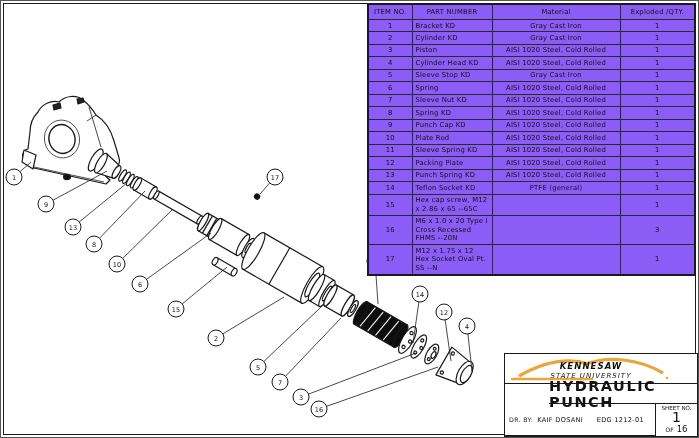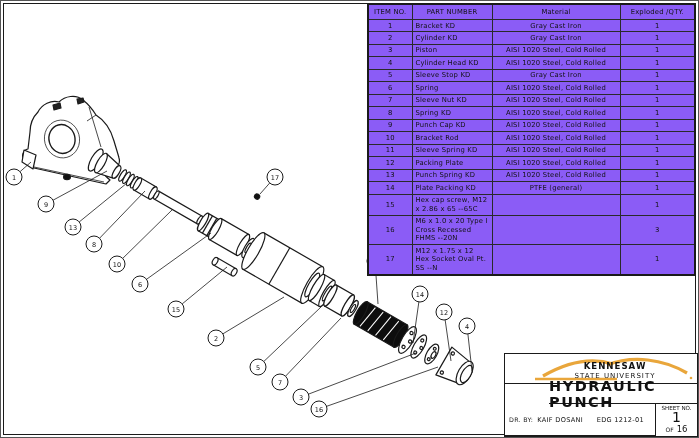--- a/index.html
+++ b/index.html
@@ -20,21 +20,21 @@
   #bom td{text-align:center;}
   #bom td.c1{text-align:left;padding-left:3px;margin-left:12px;}
   #bom{border:2px solid #1a1a1a;}
   col.item{width:44px}col.part{width:80px}col.mat{width:128px}col.qty{width:75px}
 
   
   #tblock{
     position:absolute;left:503px;top:352px;width:194px;height:84px;background:#fff;
     border:1.8px solid #1a1a1a;box-sizing:border-box;display:flex;flex-direction:column;
   }
-  .tb-logo{height:29px;border-bottom:1.4px solid #1a1a1a;display:flex;align-items:center;justify-content:flex-end;}
+  .tb-logo{height:29px;border-bottom:1.4px solid #1a1a1a;display:flex;align-items:center;justify-content:flex-start;font-style:italic;}
   .tb-title{height:19px;border-bottom:1.4px solid #1a1a1a;display:flex;align-items:center;justify-content:center;
     font-weight:bold;font-size:14.5px;letter-spacing:1.5px;font-family:"DejaVu Sans",sans-serif;margin-left:44px;}
   .tb-bottom{flex:1;display:flex;}
   .tb-left{width:150px;display:flex;flex-direction:column;border-right:1.4px solid #1a1a1a;}
   .tb-row{flex:1;display:flex;align-items:center;font-size:6.3px;letter-spacing:.3px;}
   .tb-row.first{border-bottom:1.2px solid #1a1a1a;}
   .lbl{margin-left:4px;color:#222;}
   .val{margin-left:4px;font-size:6.6px;}
   .spread{margin-left:auto;margin-right:11px;font-size:6.6px;}
   .scale-cell{border-left:1.2px solid #1a1a1a;height:100%;display:flex;align-items:center;flex:0 0 58px;margin-left:auto;}
@@ -311,21 +311,21 @@
           <td>1</td>
         </tr>
         <tr>
           <td>9</td>
           <td class="c1">Punch Cap KD</td>
           <td>AISI 1020 Steel, Cold Rolled</td>
           <td>1</td>
         </tr>
         <tr>
           <td>10</td>
-          <td class="c1">Bracket Rod</td>
+          <td class="c1">Plate Rod</td>
           <td>AISI 1020 Steel, Cold Rolled</td>
           <td>1</td>
         </tr>
         <tr>
           <td>11</td>
           <td class="c1">Sleeve Spring KD</td>
           <td>AISI 1020 Steel, Cold Rolled</td>
           <td>1</td>
         </tr>
         <tr>
@@ -335,21 +335,21 @@
           <td>1</td>
         </tr>
         <tr>
           <td>13</td>
           <td class="c1">Punch Spring KD</td>
           <td>AISI 1020 Steel, Cold Rolled</td>
           <td>1</td>
         </tr>
         <tr>
           <td>14</td>
-          <td class="c1">Plate Packing KD</td>
+          <td class="c1">Teflon Socket KD</td>
           <td>PTFE (general)</td>
           <td>1</td>
         </tr>
         <tr>
           <td>15</td>
           <td class="c1">Hex cap screw, M12 x 2.86 x 65 --65C</td>
           <td></td>
           <td>1</td>
         </tr>
         <tr>

